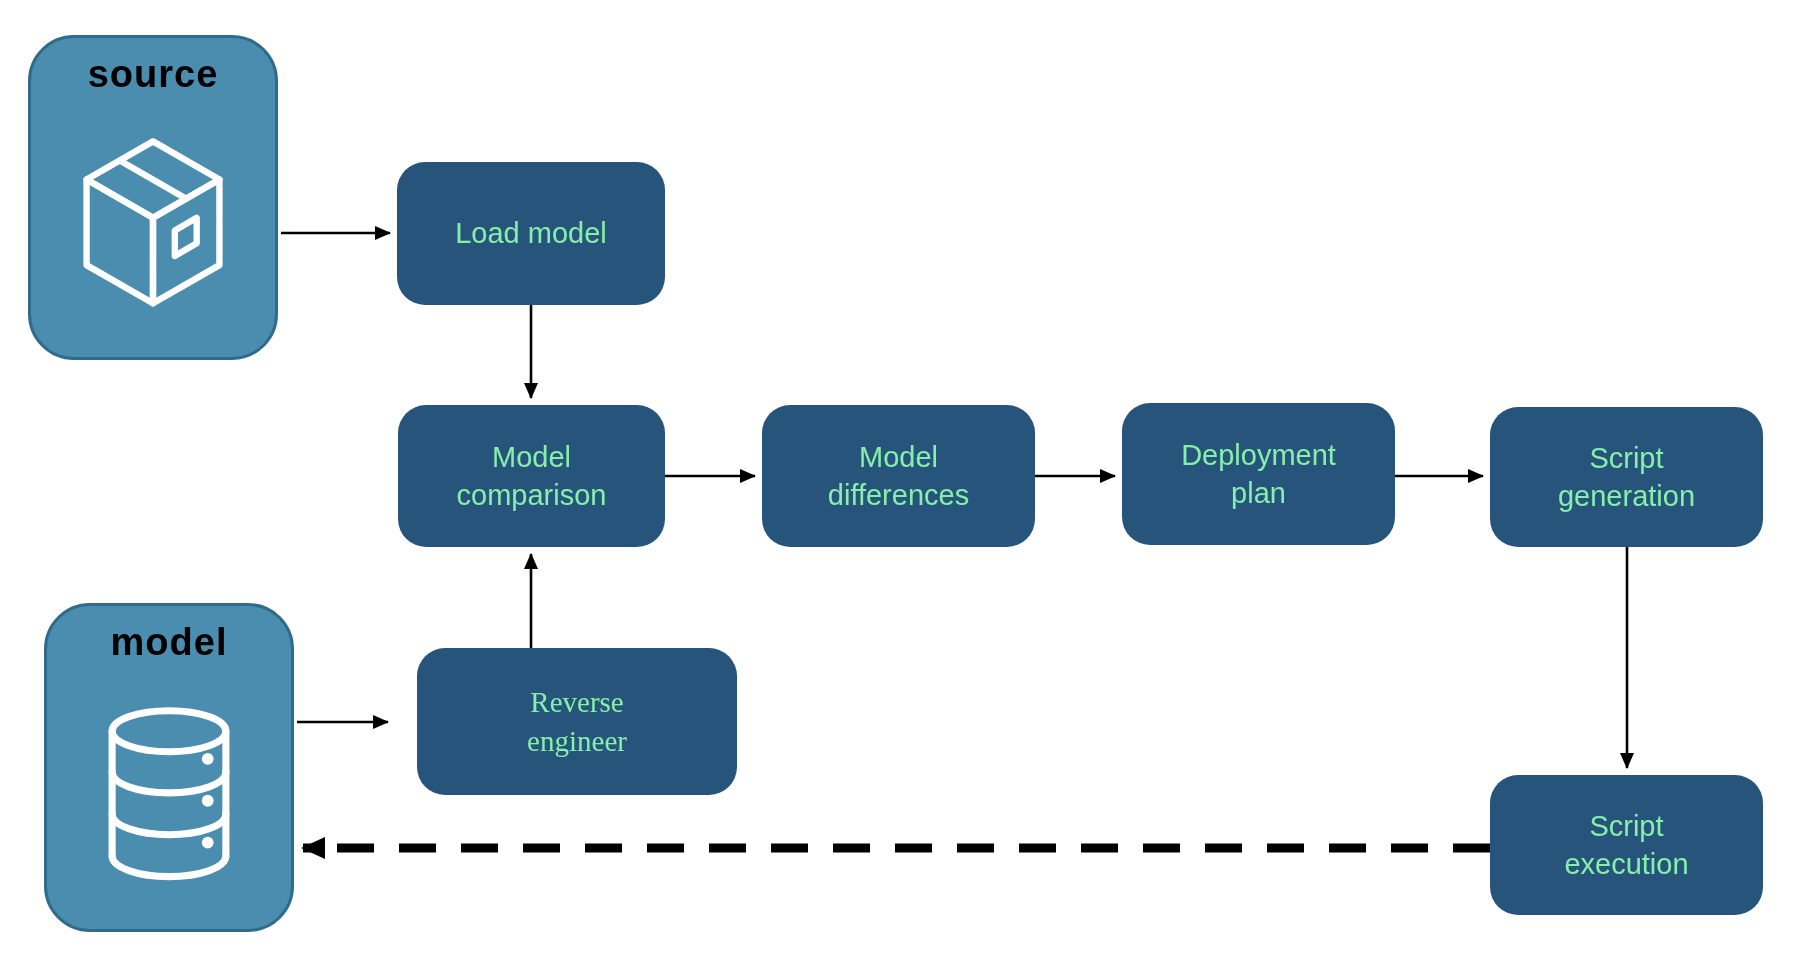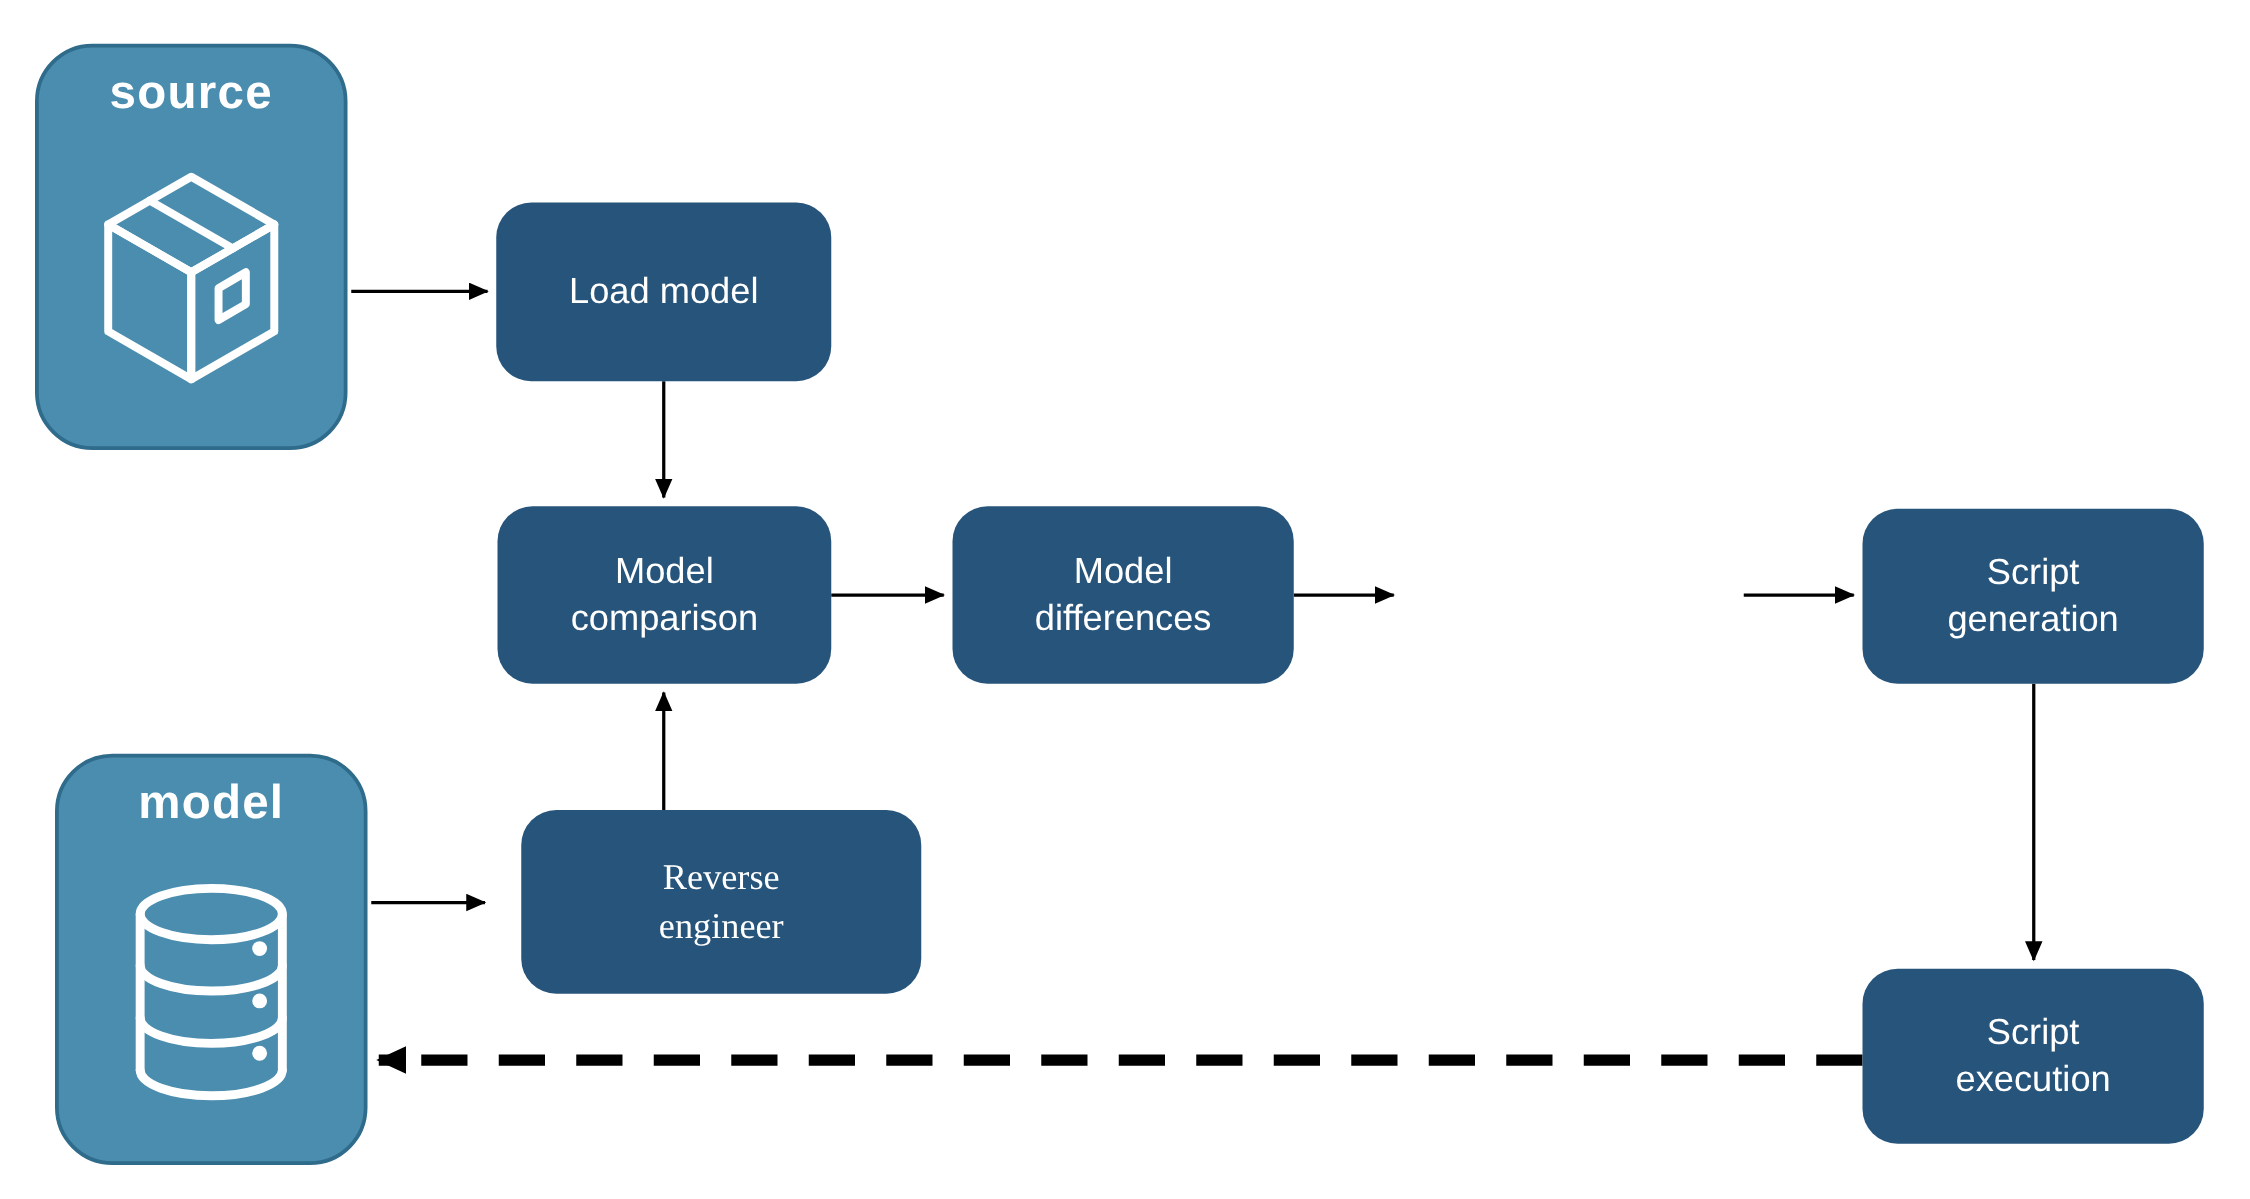--- a/index.html
+++ b/index.html
@@ -19,21 +19,21 @@
     background: #4A8DAF;
     border: 3px solid #2F6B8A;
     border-radius: 46px;
     box-sizing: border-box;
     display: flex;
     flex-direction: column;
     align-items: center;
   }
   .endpoint .ep-label {
     margin-top: 16px;
-    color: #ffffff;
+    color: #000000;
     font-size: 38px;
     font-weight: 700;
     letter-spacing: 1px;
     line-height: 1.1;
   }
   .endpoint .ep-icon {
     flex: 1;
     display: flex;
     align-items: center;
     justify-content: center;
@@ -44,21 +44,21 @@
 
   
   .node {
     position: absolute;
     background: #27547A;
     border-radius: 28px;
     display: flex;
     align-items: center;
     justify-content: center;
     text-align: center;
-    color: #ffffff;
+    color: #86efac;
     font-size: 29px;
     line-height: 1.32;
     white-space: pre-line;
     box-sizing: border-box;
     padding: 6px 10px;
   }
   #load-model        { left: 397px;  top: 162px; width: 268px; height: 143px; }
   #model-comparison  { left: 398px;  top: 405px; width: 267px; height: 142px; }
   #model-differences { left: 762px;  top: 405px; width: 273px; height: 142px; }
   #deployment-plan   { left: 1122px; top: 403px; width: 273px; height: 142px; }
@@ -140,20 +140,22 @@
   </div>
 
   <div class="node" id="load-model">Load model</div>
 
   <div class="node" id="model-comparison">Model
 comparison</div>
 
   <div class="node" id="model-differences">Model
 differences</div>
 
+  <div class="node" id="deployment-plan">Deployment
+plan</div>
 
   <div class="node" id="script-generation">Script
 generation</div>
 
   <div class="node" id="reverse-engineer">Reverse
 engineer</div>
 
   <div class="node" id="script-execution">Script
 execution</div>
 

